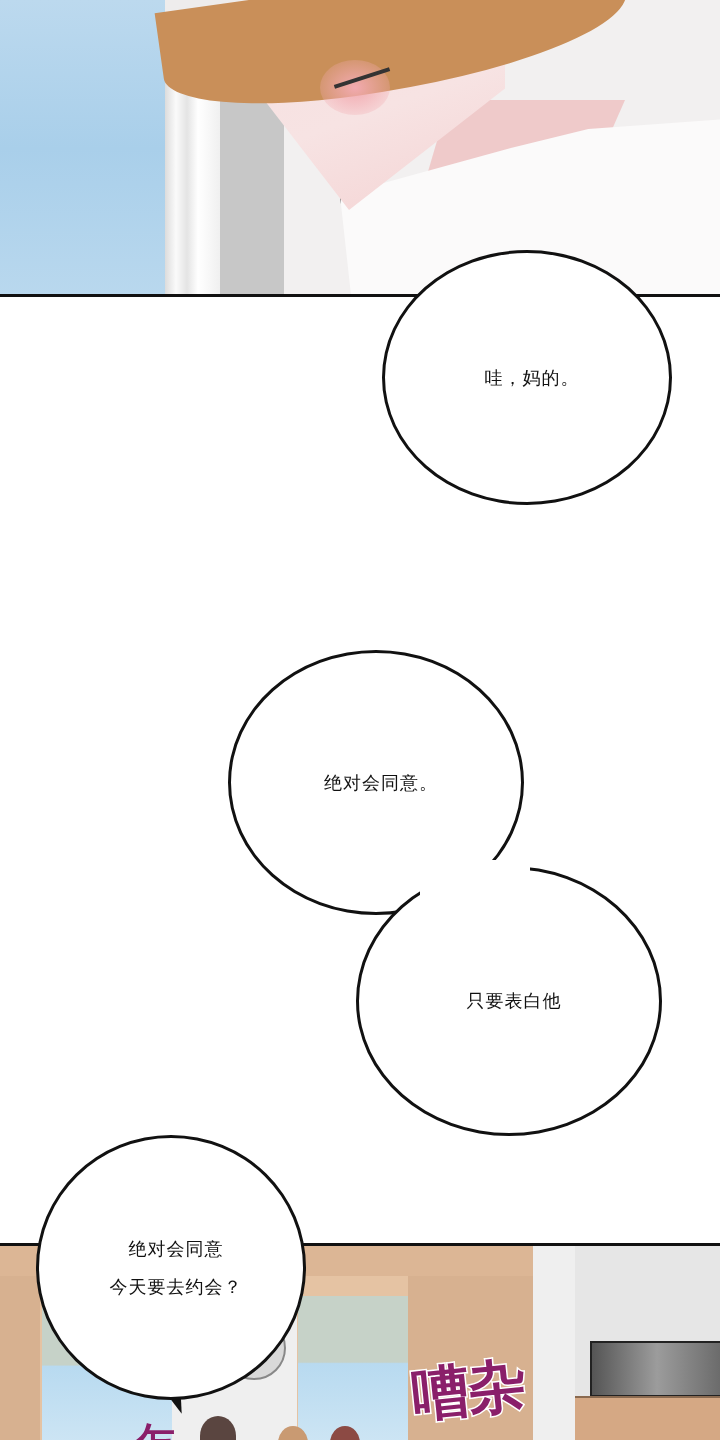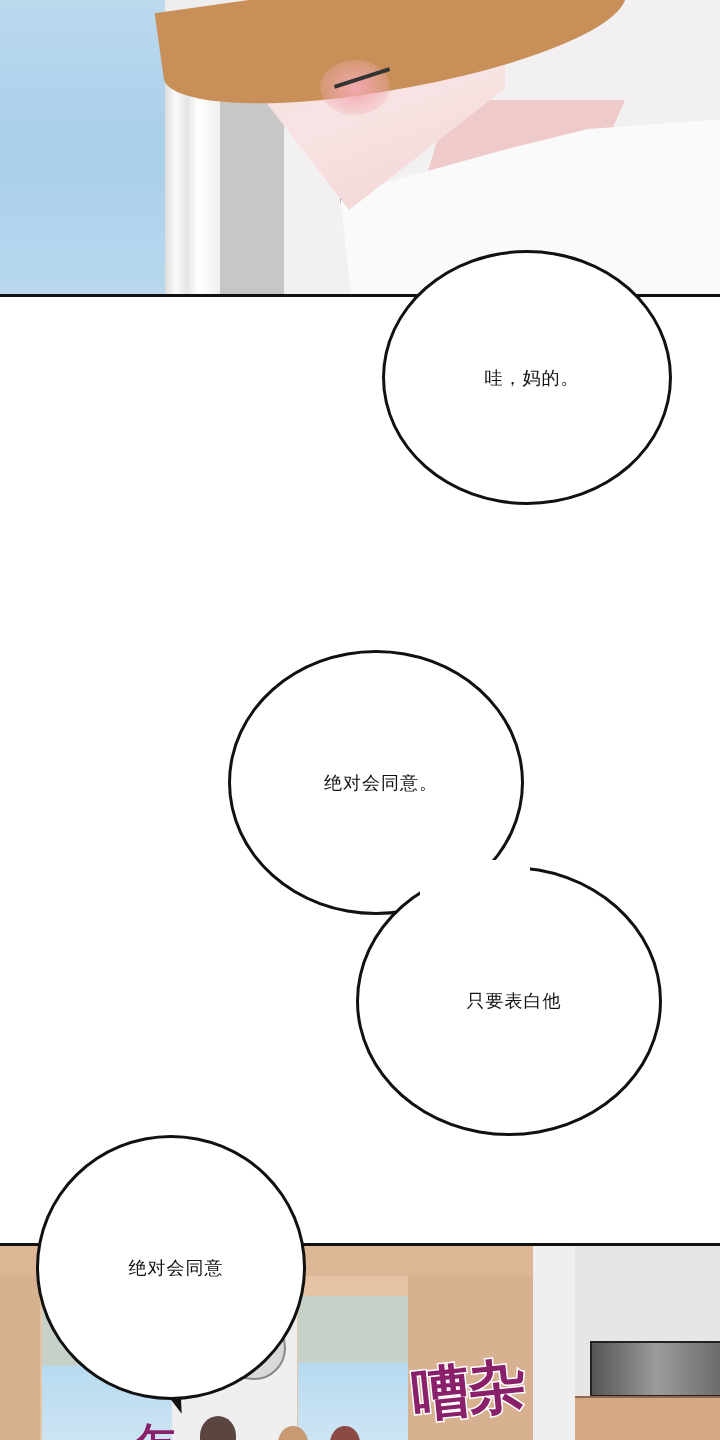--- a/index.html
+++ b/index.html
@@ -92,17 +92,18 @@
   <div class="tv"></div>
   <div class="counter"></div>
   <div class="fan"></div>
   <div class="head" style="left:200px;top:170px;width:36px;height:40px;background:#5a4540;"></div>
   <div class="head" style="left:278px;top:180px;width:30px;height:34px;background:#c99a72;"></div>
   <div class="head" style="left:330px;top:180px;width:30px;height:34px;background:#8c4a44;"></div>
 </div>
 
 <div class="bubble" id="bubble3">
   <div class="line">绝对会同意</div>
+  <div class="line">今天要去约会？</div>
 </div>
 <div id="bubble3-tail"></div>
 
 <div class="sfx">嘈杂</div>
 <div class="sfx-partial">乍</div>
 
 </body></html>

